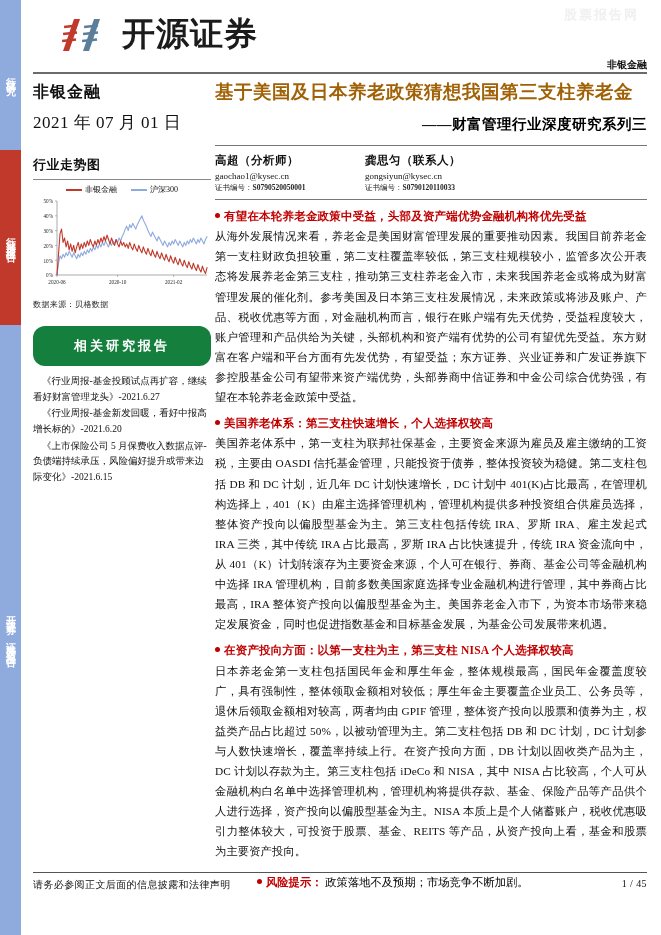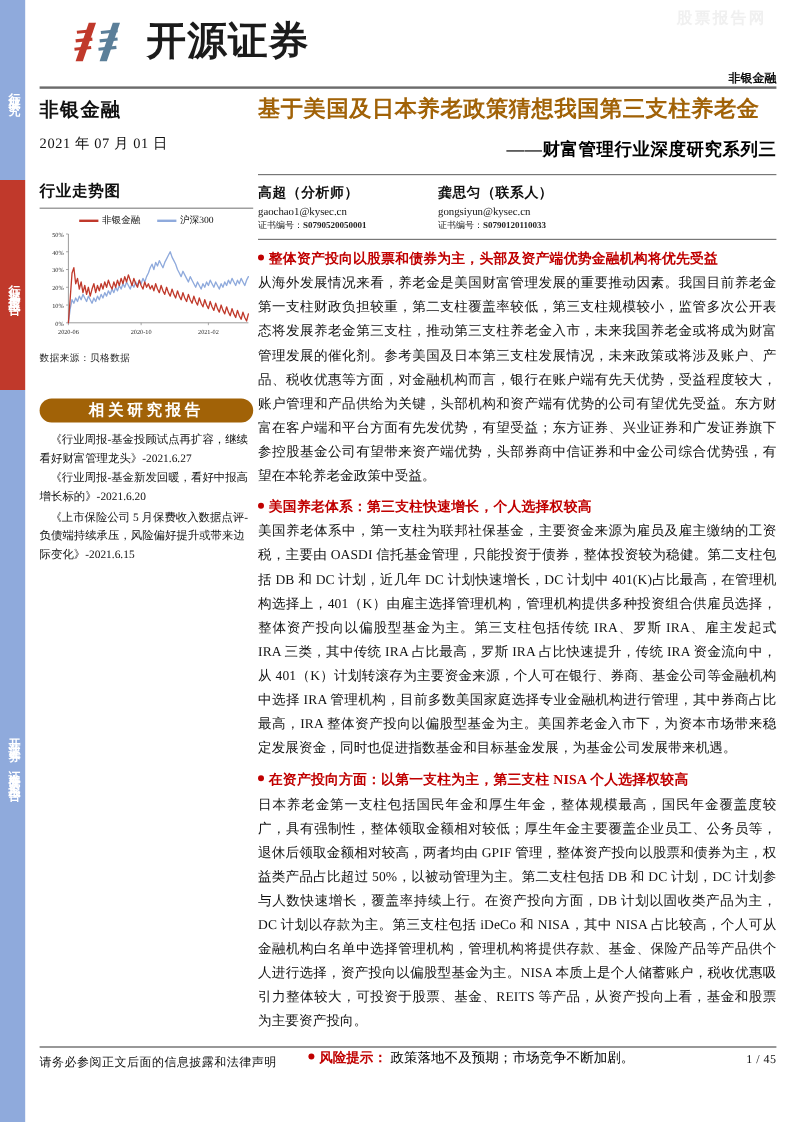--- a/index.html
+++ b/index.html
@@ -56,21 +56,21 @@
     position: absolute; left: 33px; top: 72px; width: 614px;
     height: 2px; background: #6b6b6b;
   }
 
   
   .leftcol { position: absolute; left: 33px; top: 82px; width: 178px; }
   .sector-name {
     font-size: 16px; font-weight: bold; color: #111;
     letter-spacing: 1px; margin-bottom: 8px;
   }
-  .report-date { font-size: 12px; color: #111; letter-spacing: .5px; }
+  .report-date { font-size: 17px; color: #111; letter-spacing: .5px; }
   .rating {
     font-size: 13px; font-weight: bold; color: #111;
     margin-top: 22px; letter-spacing: .5px;
   }
   .trend-title {
     font-size: 13px; font-weight: bold; color: #111;
     margin-top: 22px; letter-spacing: .5px;
   }
   .rule-left {
     width: 178px; height: 1px; background: #888; margin-top: 5px;
@@ -85,22 +85,22 @@
   }
   .lg { display: flex; align-items: center; gap: 3px; }
   .lg i { display: inline-block; width: 16px; height: 2px; }
   .chart-svg { display: block; }
   .src-note {
     font-size: 8px; color: #222; margin-top: 3px; letter-spacing: .4px;
   }
 
   
   .rel-head {
-    margin-top: 28px; width: 178px; height: 20px;
-    background: #a16207; border-radius: 12px;
+    margin-top: 16px; width: 178px; height: 40px;
+    background: #15803d; border-radius: 12px;
     display: flex; align-items: center; justify-content: center;
     color: #fff; font-size: 13px; font-weight: bold; letter-spacing: 3px;
   }
   .rel-list { margin-top: 8px; width: 178px; }
   .rel-item {
     font-size: 9.5px; color: #111; line-height: 1.65;
     text-indent: 9px; margin-bottom: 1px;
     font-family: "Liberation Serif", serif;
   }
   .rel-item b { font-weight: normal; }
@@ -273,21 +273,21 @@
       </div>
       <div class="author a2">
         <div class="author-name">龚思匀（联系人）</div>
         <div class="author-mail">gongsiyun@kysec.cn</div>
         <div class="author-cert"><span>证书编号：</span><b>S0790120110033</b></div>
       </div>
     </div>
     <div class="rule-main2"></div>
 
     <div class="section">
-      <div class="sec-head"><span class="dot"></span><span>整体资产投向以股票和债券为主，头部及资产端优势金融机构将优先受益</span></div>
+      <div class="sec-head"><span class="dot"></span><span>有望在本轮养老金政策中受益，头部及资产端优势金融机构将优先受益</span></div>
       <div class="sec-body">从海外发展情况来看，养老金是美国财富管理发展的重要推动因素。我国目前养老金第一支柱财政负担较重，第二支柱覆盖率较低，第三支柱规模较小，监管多次公开表态将发展养老金第三支柱，推动第三支柱养老金入市，未来我国养老金或将成为财富管理发展的催化剂。参考美国及日本第三支柱发展情况，未来政策或将涉及账户、产品、税收优惠等方面，对金融机构而言，银行在账户端有先天优势，受益程度较大，账户管理和产品供给为关键，头部机构和资产端有优势的公司有望优先受益。东方财富在客户端和平台方面有先发优势，有望受益；东方证券、兴业证券和广发证券旗下参控股基金公司有望带来资产端优势，头部券商中信证券和中金公司综合优势强，有望在本轮养老金政策中受益。</div>
     </div>
 
     <div class="section">
       <div class="sec-head"><span class="dot"></span><span>美国养老体系：第三支柱快速增长，个人选择权较高</span></div>
       <div class="sec-body">美国养老体系中，第一支柱为联邦社保基金，主要资金来源为雇员及雇主缴纳的工资税，主要由 OASDI 信托基金管理，只能投资于债券，整体投资较为稳健。第二支柱包括 DB 和 DC 计划，近几年 DC 计划快速增长，DC 计划中 401(K)占比最高，在管理机构选择上，401（K）由雇主选择管理机构，管理机构提供多种投资组合供雇员选择，整体资产投向以偏股型基金为主。第三支柱包括传统 IRA、罗斯 IRA、雇主发起式 IRA 三类，其中传统 IRA 占比最高，罗斯 IRA 占比快速提升，传统 IRA 资金流向中，从 401（K）计划转滚存为主要资金来源，个人可在银行、券商、基金公司等金融机构中选择 IRA 管理机构，目前多数美国家庭选择专业金融机构进行管理，其中券商占比最高，IRA 整体资产投向以偏股型基金为主。美国养老金入市下，为资本市场带来稳定发展资金，同时也促进指数基金和目标基金发展，为基金公司发展带来机遇。</div>
     </div>
 
     <div class="section">
       <div class="sec-head"><span class="dot"></span><span>在资产投向方面：以第一支柱为主，第三支柱 NISA 个人选择权较高</span></div>

